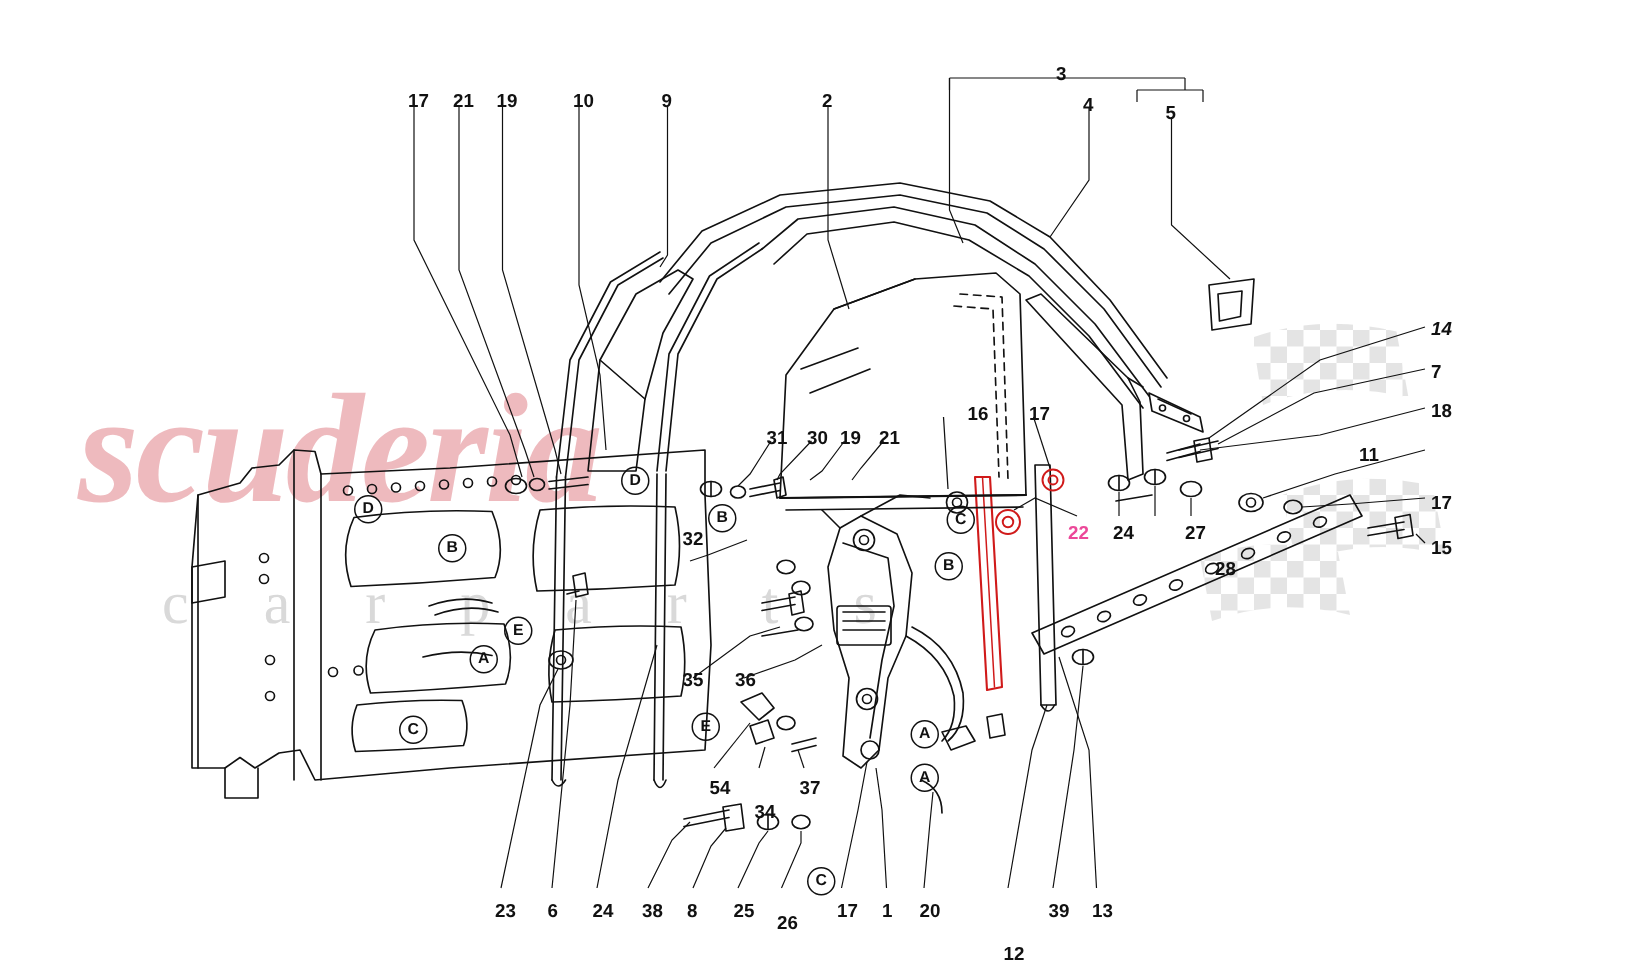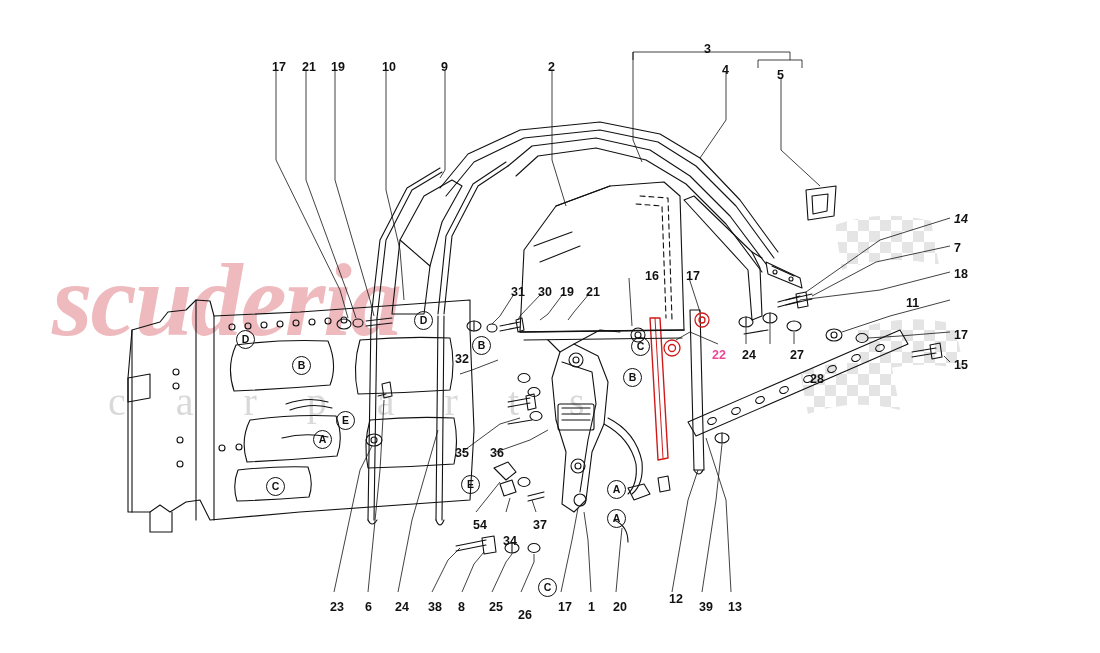--- a/index.html
+++ b/index.html
@@ -366,21 +366,21 @@
       <div class="num" style="left: 330px; top: 600px;">23</div>
       <div class="num" style="left: 365px; top: 600px;">6</div>
       <div class="num" style="left: 395px; top: 600px;">24</div>
       <div class="num" style="left: 428px; top: 600px;">38</div>
       <div class="num" style="left: 458px; top: 600px;">8</div>
       <div class="num" style="left: 489px; top: 600px;">25</div>
       <div class="num" style="left: 518px; top: 608px;">26</div>
       <div class="num" style="left: 558px; top: 600px;">17</div>
       <div class="num" style="left: 588px; top: 600px;">1</div>
       <div class="num" style="left: 613px; top: 600px;">20</div>
-      <div class="num" style="left: 669px; top: 592px;">12</div>
+      <div class="num" style="left: 669px; top: 629px;">12</div>
       <div class="num" style="left: 699px; top: 600px;">39</div>
       <div class="num" style="left: 728px; top: 600px;">13</div>
     </div>
   <div id="balloons">
       <div class="circ" style="left: 236px; top: 330px;">D</div>
       <div class="circ" style="left: 414px; top: 311px;">D</div>
       <div class="circ" style="left: 292px; top: 356px;">B</div>
       <div class="circ" style="left: 472px; top: 336px;">B</div>
       <div class="circ" style="left: 631px; top: 337px;">C</div>
       <div class="circ" style="left: 623px; top: 368px;">B</div>

